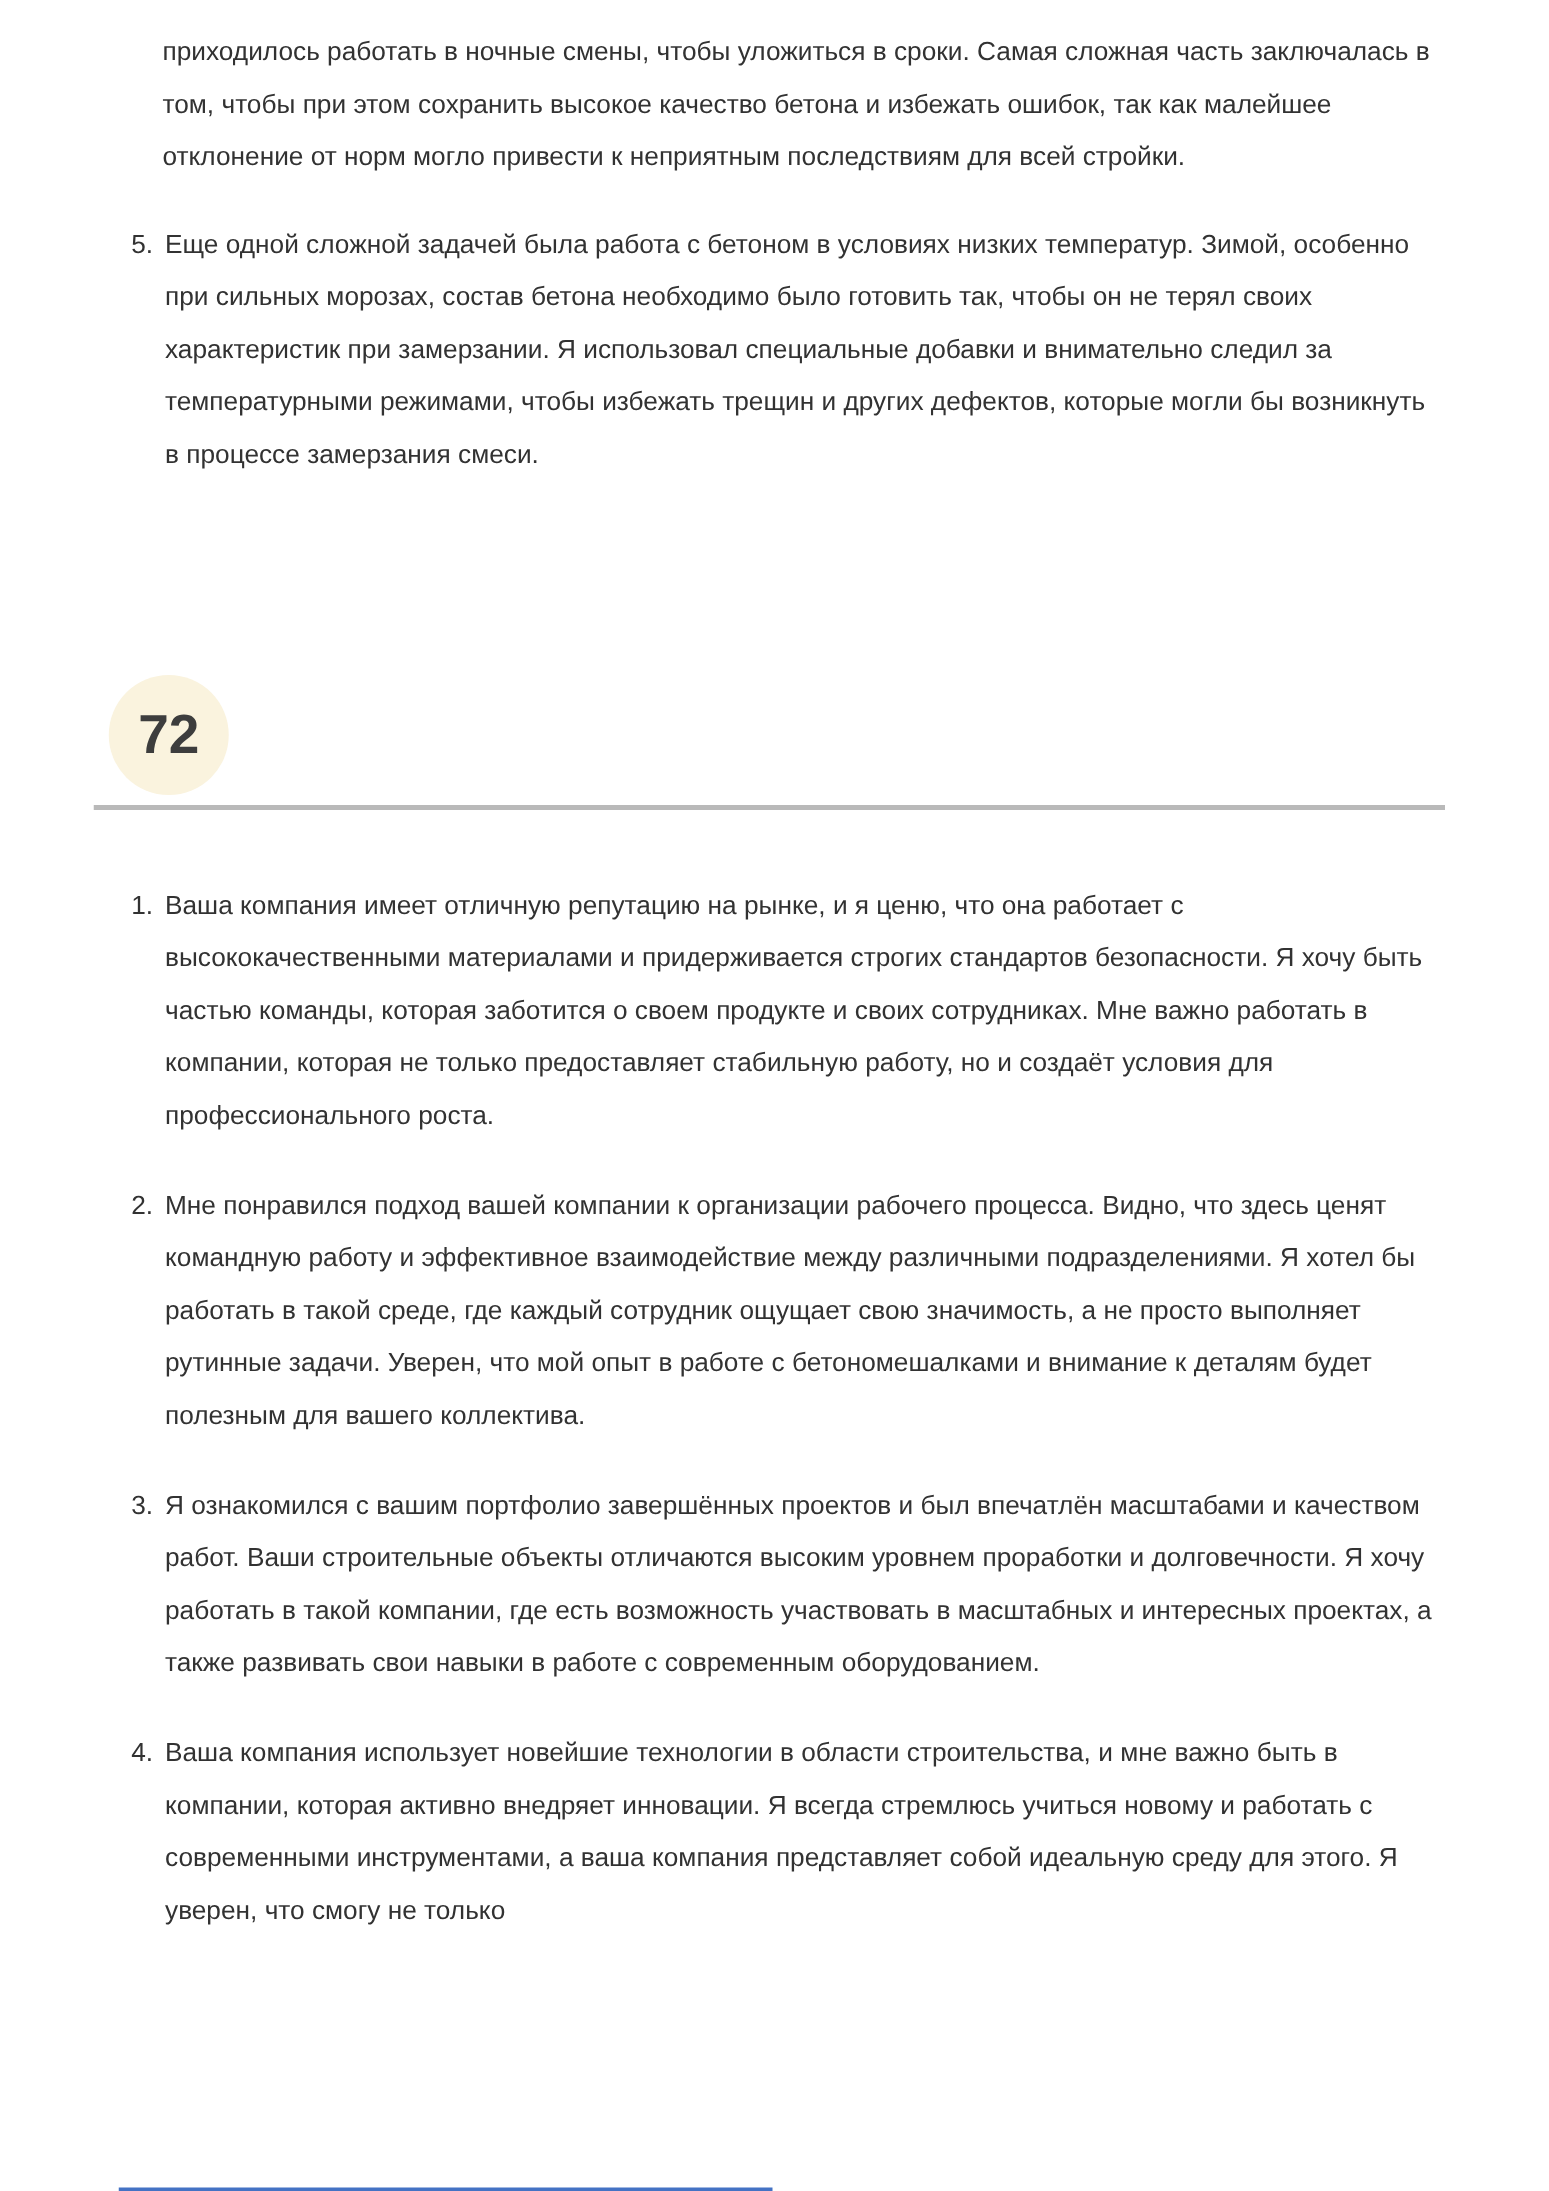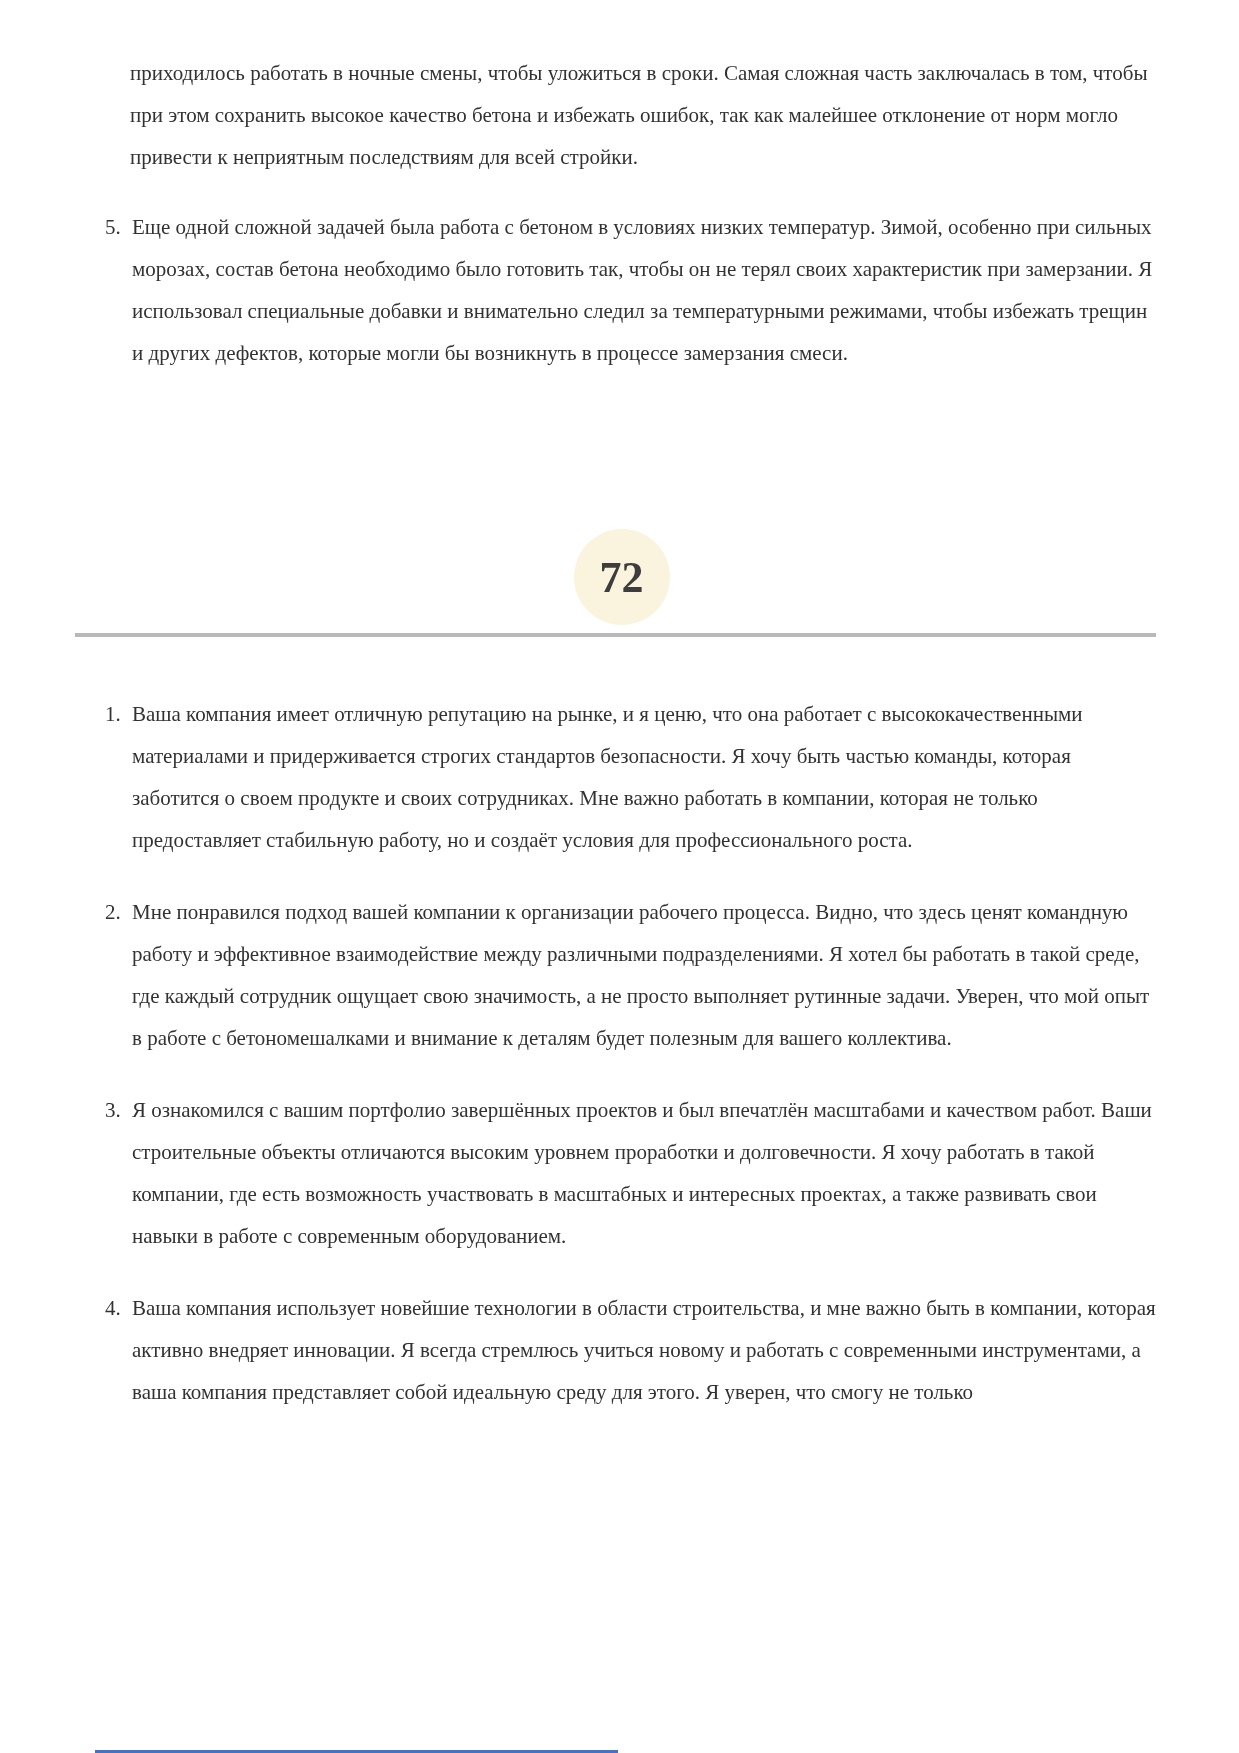--- a/index.html
+++ b/index.html
@@ -9,22 +9,21 @@
   }
   body {
     width: 1239px;
     height: 1753px;
     position: relative;
     overflow: hidden;
     font-family: "Liberation Sans", sans-serif;
     color: #323232;
   }
   .page {
-    padding: 52px 83px 0 75px;
-    font-family: Liberation Serif, serif;
+    padding: 21px 83px 0 75px;
   }
   .body-text {
     font-size: 21px;
     line-height: 42px;
     color: #323232;
   }
   
   .cont-para {
     margin: 0 0 28px 55px;
     max-width: 1035px;
@@ -44,21 +43,20 @@
     flex: 1;
   }
   .prev-item {
     margin-bottom: 0;
   }
   
   .section-header {
     display: flex;
     align-items: center;
     margin: 155px 0 0 12px;
-    justify-content: center;
   }
   .badge {
     width: 96px;
     height: 96px;
     border-radius: 50%;
     background: #faf3de;
     display: flex;
     align-items: center;
     justify-content: center;
     font-size: 44px;

